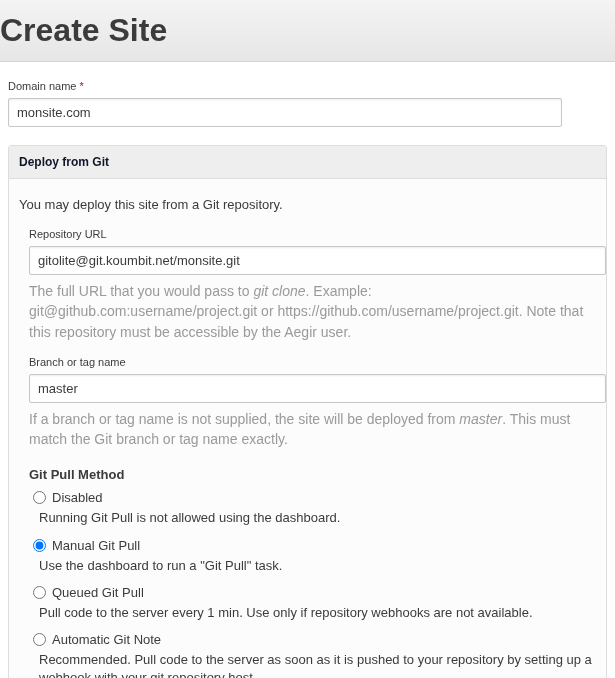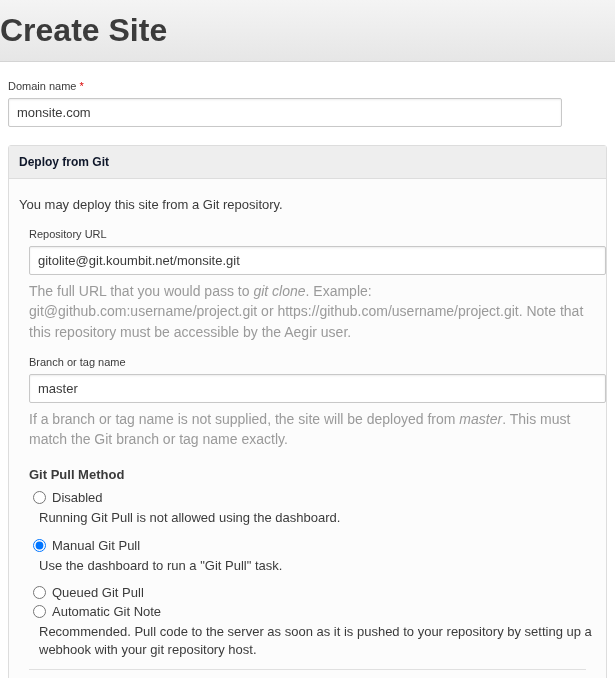--- a/index.html
+++ b/index.html
@@ -152,20 +152,21 @@
         <div class="radio-row">
           <input type="radio" name="pull" checked="" style="">
           <span class="option-label">Manual Git Pull</span>
         </div>
         <div class="option-help">Use the dashboard to run a "Git Pull" task.</div>
 
         <div class="radio-row">
           <input type="radio" name="pull" style="">
           <span class="option-label">Queued Git Pull</span>
         </div>
+        <div class="option-help">Pull code to the server every 1 min. Use only if repository webhooks are not available.</div>
 
         <div class="radio-row">
           <input type="radio" name="pull" style="">
           <span class="option-label">Automatic Git Note</span>
         </div>
         <div class="option-help">Recommended. Pull code to the server as soon as it is pushed to your repository by setting up a webhook with your git repository host.</div>
 
       </div>
 
       <hr class="divider">

